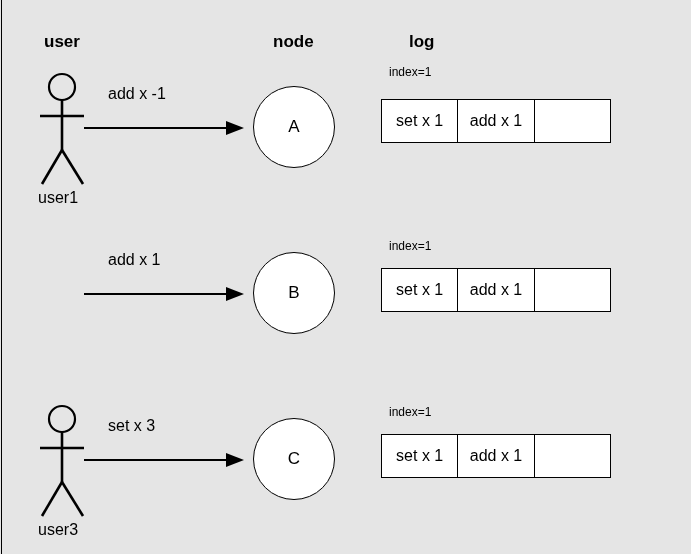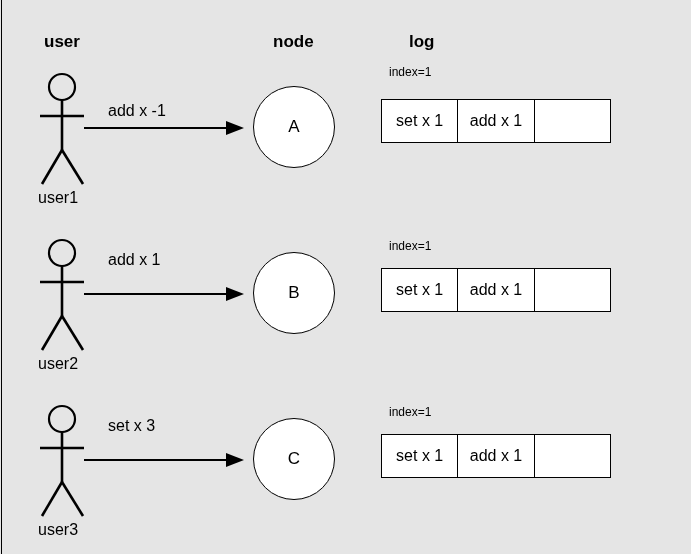--- a/index.html
+++ b/index.html
@@ -130,49 +130,39 @@
     <svg width="72" height="120" viewBox="0 0 72 120">
       <circle cx="26" cy="15" r="13" fill="none" stroke="#000" stroke-width="2.2"></circle>
       <line x1="26" y1="28" x2="26" y2="78" stroke="#000" stroke-width="2.6"></line>
       <line x1="4" y1="44" x2="48" y2="44" stroke="#000" stroke-width="2.6"></line>
       <line x1="26" y1="78" x2="6" y2="112" stroke="#000" stroke-width="2.6"></line>
       <line x1="26" y1="78" x2="47" y2="112" stroke="#000" stroke-width="2.6"></line>
     </svg>
     <div class="actor-label">user1</div>
   </div>
 
-  <div class="arrow-label" style="left:108px; top:84px;margin-top:17px;">add x -1</div>
+  <div class="arrow-label" style="left:108px; top:84px;">add x -1</div>
   <div class="arrow" style="left:84px; top:120px;">
     <svg width="160" height="16" viewBox="0 0 160 16">
       <line x1="0" y1="8" x2="142" y2="8" stroke="#000" stroke-width="2"></line>
       <polygon points="142,1 160,8 142,15" fill="#000"></polygon>
     </svg>
   </div>
 
   <div class="node-circle" style="left:253px; top:86px;">
     <span>A</span>
   </div>
 
   <div class="index-label" style="left:389px; top:63px;">index=1</div>
   <div class="log-table" style="left:381px; top:99px;">
     <div class="log-cell">set x 1</div>
     <div class="log-cell">add x 1</div>
     <div class="log-cell"></div>
   </div>
 
-  <div class="actor" style="left:36px; top:238px;">
-    <svg width="72" height="120" viewBox="0 0 72 120">
-      <circle cx="26" cy="15" r="13" fill="none" stroke="#000" stroke-width="2.2"></circle>
-      <line x1="26" y1="28" x2="26" y2="78" stroke="#000" stroke-width="2.6"></line>
-      <line x1="4" y1="44" x2="48" y2="44" stroke="#000" stroke-width="2.6"></line>
-      <line x1="26" y1="78" x2="6" y2="112" stroke="#000" stroke-width="2.6"></line>
-      <line x1="26" y1="78" x2="47" y2="112" stroke="#000" stroke-width="2.6"></line>
-    </svg>
-    <div class="actor-label">user2</div>
-  </div>
 
   <div class="arrow-label" style="left:108px; top:250px;">add x 1</div>
   <div class="arrow" style="left:84px; top:286px;">
     <svg width="160" height="16" viewBox="0 0 160 16">
       <line x1="0" y1="8" x2="142" y2="8" stroke="#000" stroke-width="2"></line>
       <polygon points="142,1 160,8 142,15" fill="#000"></polygon>
     </svg>
   </div>
 
   <div class="node-circle" style="left:253px; top:252px;">

